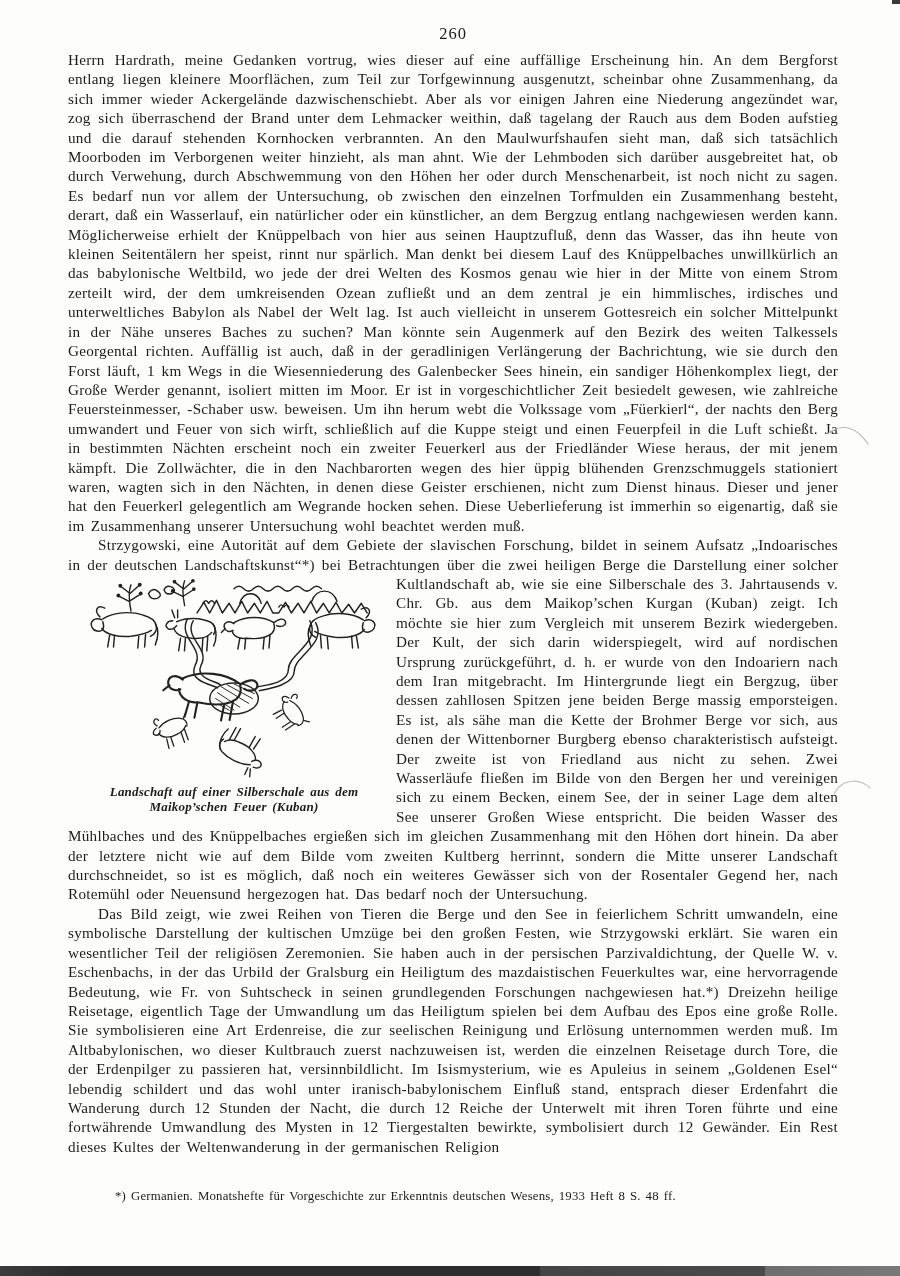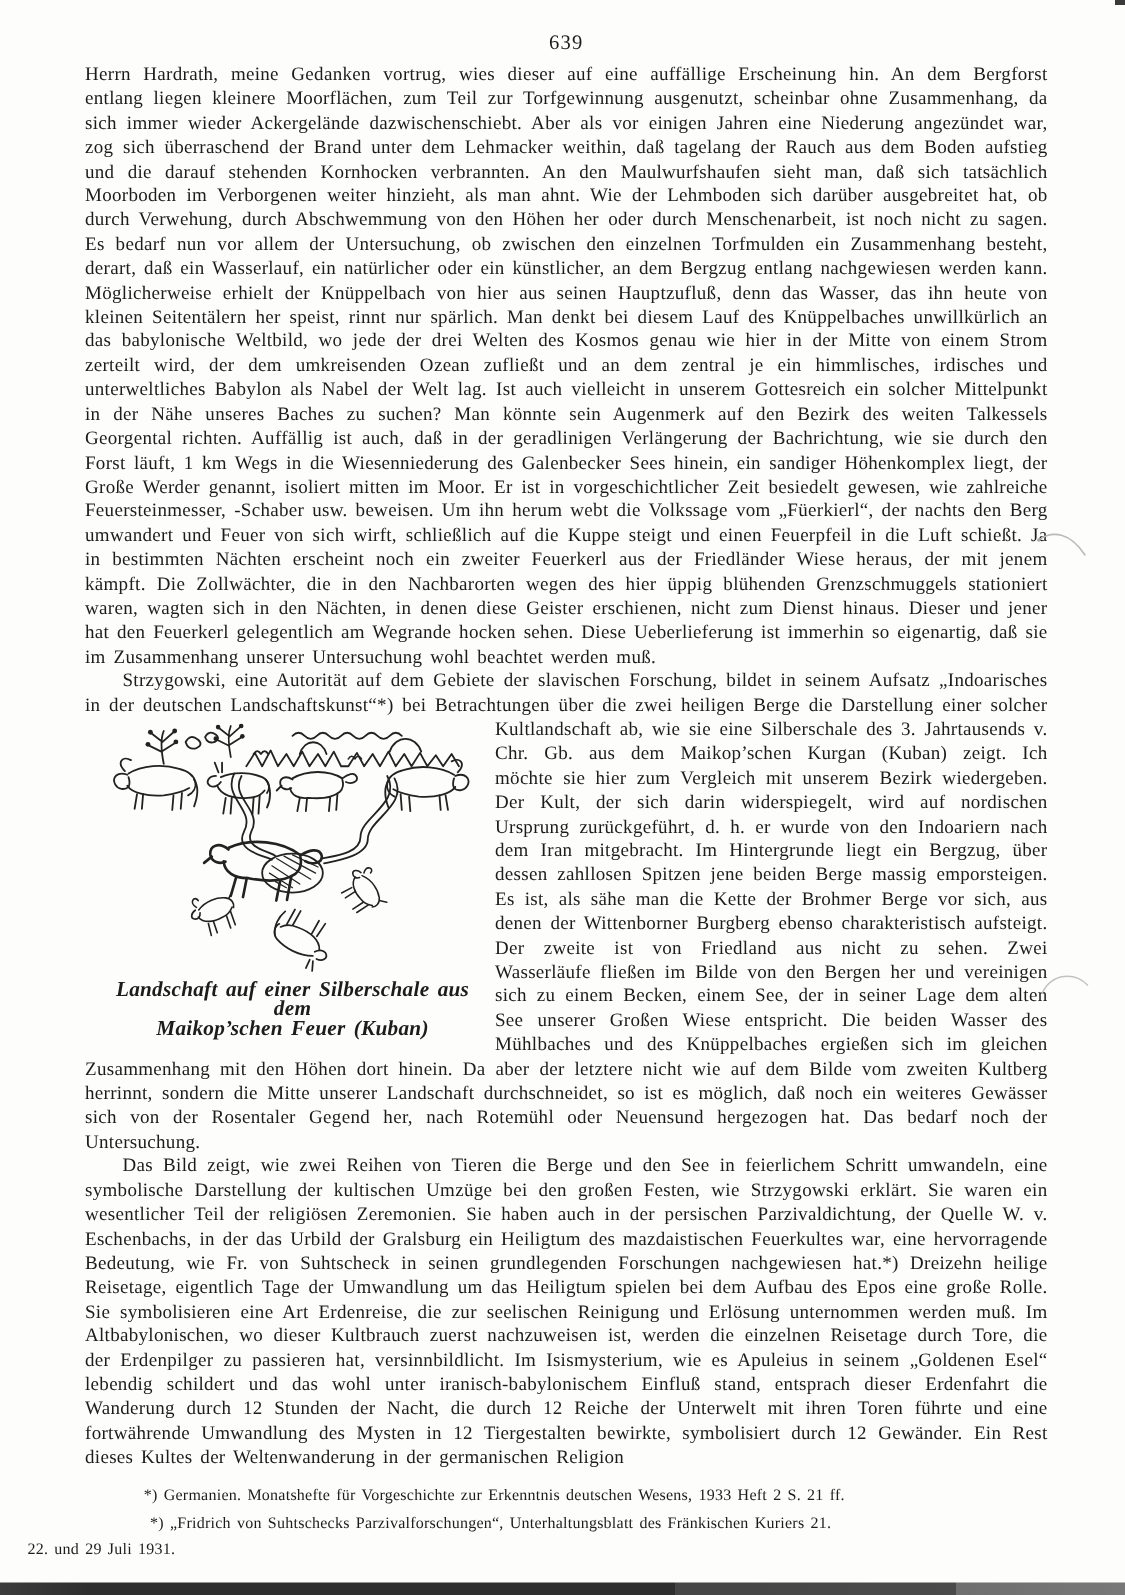--- a/index.html
+++ b/index.html
@@ -29,21 +29,21 @@
   }
   .para.indent{text-indent:30px;}
   .figure{
     float:left;
     width:296px;
     margin:4px 14px 4px 18px;
     text-align:center;
   }
   .figure svg{display:block;margin:0 auto;}
   .figure-caption{
-    font-size:17px;
+    font-size:13px;
     line-height:15.5px;
     font-weight:bold;
     font-style:italic;
     text-indent:0;
     letter-spacing:0.2px;
     margin-top:5px;
   }
   .figure-caption span{display:block;}
   .footnotes{
     position:absolute;
@@ -68,21 +68,21 @@
   }
   .pencil-mark{position:absolute;}
 </style>
 </head>
 <body>
 
 <div class="page">
 
   <div class="content">
 
-    <div class="page-number">639</div>
+    <div class="page-number">260</div>
 
     <div class="para">Herrn Hardrath, meine Gedanken vortrug, wies dieser auf eine auffällige Erscheinung hin.  An dem Bergforst entlang liegen kleinere Moorflächen, zum Teil zur Torfgewinnung ausgenutzt, scheinbar ohne Zusammenhang, da sich immer wieder Ackergelände dazwischenschiebt.  Aber als vor einigen Jahren eine Niederung angezündet war, zog sich überraschend der Brand unter dem Lehmacker weithin, daß tagelang der Rauch aus dem Boden aufstieg und die darauf stehenden Kornhocken verbrannten.  An den Maulwurfshaufen sieht man, daß sich tatsächlich Moorboden im Verborgenen weiter hinzieht, als man ahnt.  Wie der Lehmboden sich darüber ausgebreitet hat, ob durch Verwehung, durch Abschwemmung von den Höhen her oder durch Menschenarbeit, ist noch nicht zu sagen.  Es bedarf nun vor allem der Untersuchung, ob zwischen den einzelnen Torfmulden ein Zusammenhang besteht, derart, daß ein Wasserlauf, ein natürlicher oder ein künstlicher, an dem Bergzug entlang nachgewiesen werden kann.  Möglicherweise erhielt der Knüppelbach von hier aus seinen Hauptzufluß, denn das Wasser, das ihn heute von kleinen Seitentälern her speist, rinnt nur spärlich.  Man denkt bei diesem Lauf des Knüppelbaches unwillkürlich an das babylonische Weltbild, wo jede der drei Welten des Kosmos genau wie hier in der Mitte von einem Strom zerteilt wird, der dem umkreisenden Ozean zufließt und an dem zentral je ein himmlisches, irdisches und unterweltliches Babylon als Nabel der Welt lag.  Ist auch vielleicht in unserem Gottesreich ein solcher Mittelpunkt in der Nähe unseres Baches zu suchen? Man könnte sein Augenmerk auf den Bezirk des weiten Talkessels Georgental richten.  Auffällig ist auch, daß in der geradlinigen Verlängerung der Bachrichtung, wie sie durch den Forst läuft, 1 km Wegs in die Wiesenniederung des Galenbecker Sees hinein, ein sandiger Höhenkomplex liegt, der Große Werder genannt, isoliert mitten im Moor.  Er ist in vorgeschichtlicher Zeit besiedelt gewesen, wie zahlreiche Feuersteinmesser, -Schaber usw. beweisen.  Um ihn herum webt die Volkssage vom „Füerkierl“, der nachts den Berg umwandert und Feuer von sich wirft, schließlich auf die Kuppe steigt und einen Feuerpfeil in die Luft schießt.  Ja in bestimmten Nächten erscheint noch ein zweiter Feuerkerl aus der Friedländer Wiese heraus, der mit jenem kämpft.  Die Zollwächter, die in den Nachbarorten wegen des hier üppig blühenden Grenzschmuggels stationiert waren, wagten sich in den Nächten, in denen diese Geister erschienen, nicht zum Dienst hinaus.  Dieser und jener hat den Feuerkerl gelegentlich am Wegrande hocken sehen.  Diese Ueberlieferung ist immerhin so eigenartig, daß sie im Zusammenhang unserer Untersuchung wohl beachtet werden muß.</div>
 
     <div class="para indent">
       <span>Strzygowski, eine Autorität auf dem Gebiete der slavischen Forschung, bildet in seinem Aufsatz „Indoarisches in der deutschen Landschaftskunst“*) bei Betrachtungen über die zwei heiligen Berge die Darstellung einer solcher Kultlandschaft ab, wie sie eine Silberschale des</span>
       <span class="figure">
         <svg viewBox="0 0 300 212" width="292" height="206" stroke="#222" stroke-width="1.5" fill="none" stroke-linecap="round" stroke-linejoin="round">
           <defs>
             <g id="bovine">
               <path d="M12,10 C5,3 10,-3 17,1 M14,13 C6,10 1,15 4,21 C6,25 12,26 15,23 C16,21 16,18 15,15"></path>
@@ -159,25 +159,21 @@
         </span>
       </span>
       <span>3. Jahrtausends v. Chr. Gb. aus dem Maikop’schen Kurgan (Kuban) zeigt.  Ich möchte sie hier zum Vergleich mit unserem Bezirk wiedergeben.  Der Kult, der sich darin widerspiegelt, wird auf nordischen Ursprung zurückgeführt, d. h. er wurde von den Indoariern nach dem Iran mitgebracht.  Im Hintergrunde liegt ein Bergzug, über dessen zahllosen Spitzen jene beiden Berge massig emporsteigen.  Es ist, als sähe man die Kette der Brohmer Berge vor sich, aus denen der Wittenborner Burgberg ebenso charakteristisch aufsteigt.  Der zweite ist von Friedland aus nicht zu sehen.  Zwei Wasserläufe fließen im Bilde von den Bergen her und vereinigen sich zu einem Becken, einem See, der in seiner Lage dem alten See unserer Großen Wiese entspricht.  Die beiden Wasser des Mühlbaches und des Knüppelbaches ergießen sich im gleichen Zusammenhang mit den Höhen dort hinein.  Da aber der letztere nicht wie auf dem Bilde vom zweiten Kultberg herrinnt, sondern die Mitte unserer Landschaft durchschneidet, so ist es möglich, daß noch ein weiteres Gewässer sich von der Rosentaler Gegend her, nach Rotemühl oder Neuensund hergezogen hat.  Das bedarf noch der Untersuchung.</span>
     </div>
 
     <div class="para indent">Das Bild zeigt, wie zwei Reihen von Tieren die Berge und den See in feierlichem Schritt umwandeln, eine symbolische Darstellung der kultischen Umzüge bei den großen Festen, wie Strzygowski erklärt.  Sie waren ein wesentlicher Teil der religiösen Zeremonien.  Sie haben auch in der persischen Parzivaldichtung, der Quelle W. v. Eschenbachs, in der das Urbild der Gralsburg ein Heiligtum des mazdaistischen Feuerkultes war, eine hervorragende Bedeutung, wie Fr. von Suhtscheck in seinen grundlegenden Forschungen nachgewiesen hat.*)  Dreizehn heilige Reisetage, eigentlich Tage der Umwandlung um das Heiligtum spielen bei dem Aufbau des Epos eine große Rolle.  Sie symbolisieren eine Art Erdenreise, die zur seelischen Reinigung und Erlösung unternommen werden muß.  Im Altbabylonischen, wo dieser Kultbrauch zuerst nachzuweisen ist, werden die einzelnen Reisetage durch Tore, die der Erdenpilger zu passieren hat, versinnbildlicht.  Im Isismysterium, wie es Apuleius in seinem „Goldenen Esel“ lebendig schildert und das wohl unter iranisch-babylonischem Einfluß stand, entsprach dieser Erdenfahrt die Wanderung durch 12 Stunden der Nacht, die durch 12 Reiche der Unterwelt mit ihren Toren führte und eine fortwährende Umwandlung des Mysten in 12 Tiergestalten bewirkte, symbolisiert durch 12 Gewänder.  Ein Rest dieses Kultes der Weltenwanderung in der germanischen Religion</div>
 
   </div>
 
   <div class="footnotes">
-    <div class="fn1">*) Germanien. Monatshefte für Vorgeschichte zur Erkenntnis deutschen Wesens, 1933 Heft 2 S. 21 ff.</div>
-    <div class="fn2">
-      <span>*) „Fridrich von Suhtschecks Parzivalforschungen“, Unterhaltungsblatt des Fränkischen Kuriers 21.</span><br>
-      <span>22. und 29 Juli 1931.</span>
-    </div>
+    <div class="fn1">*) Germanien. Monatshefte für Vorgeschichte zur Erkenntnis deutschen Wesens, 1933 Heft 8 S. 48 ff.</div>
   </div>
 
   <div class="corner-speck"></div>
   <svg class="pencil-mark" style="left:826px;top:420px;" width="50" height="34" viewBox="0 0 50 34">
     <path d="M5,12 C16,4 30,6 42,24" stroke="#b9b9b9" stroke-width="1.2" fill="none" stroke-linecap="round"></path>
     <circle cx="5" cy="12" r="1.4" fill="#aaaaaa"></circle>
   </svg>
   <svg class="pencil-mark" style="left:830px;top:772px;" width="44" height="34" viewBox="0 0 44 34">
     <path d="M4,22 C12,6 30,6 40,16" stroke="#c2c2c2" stroke-width="1.2" fill="none" stroke-linecap="round"></path>
   </svg>

